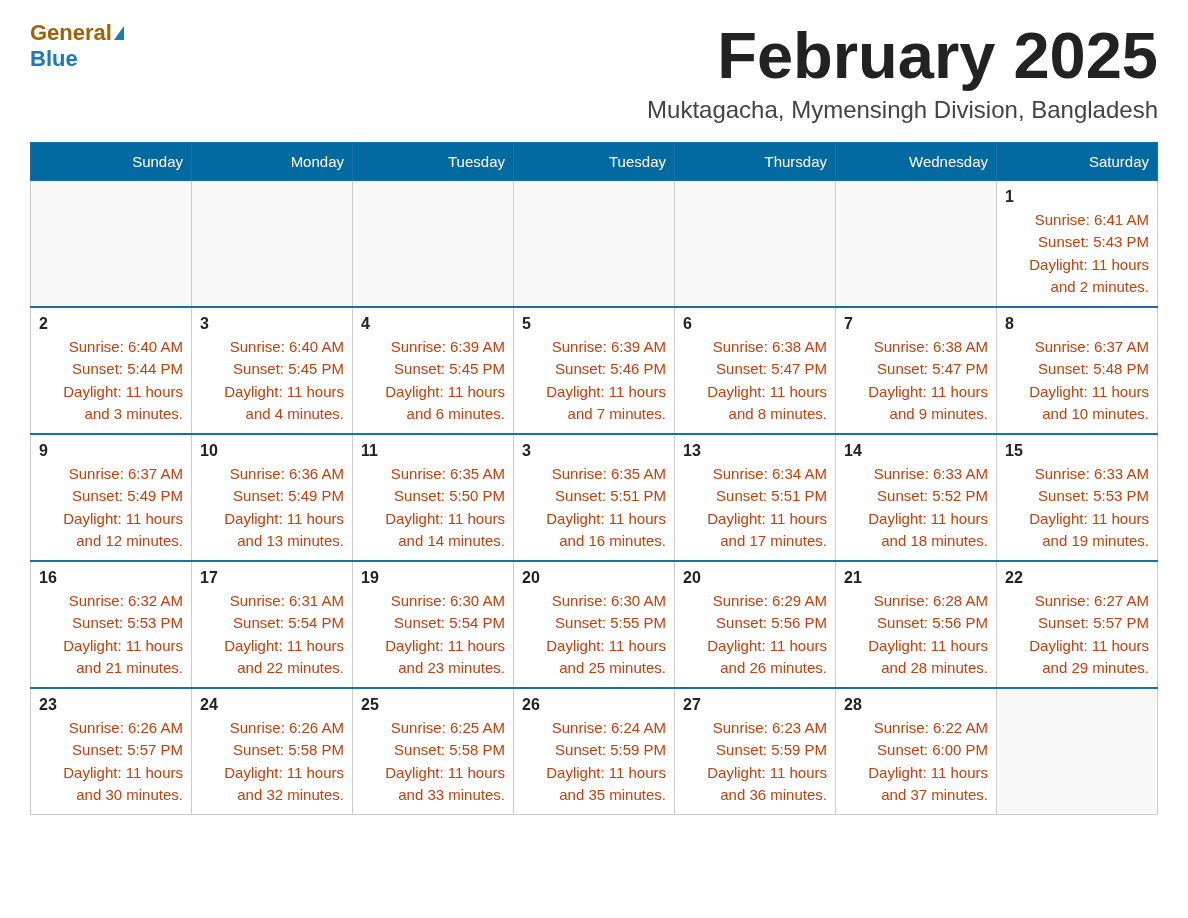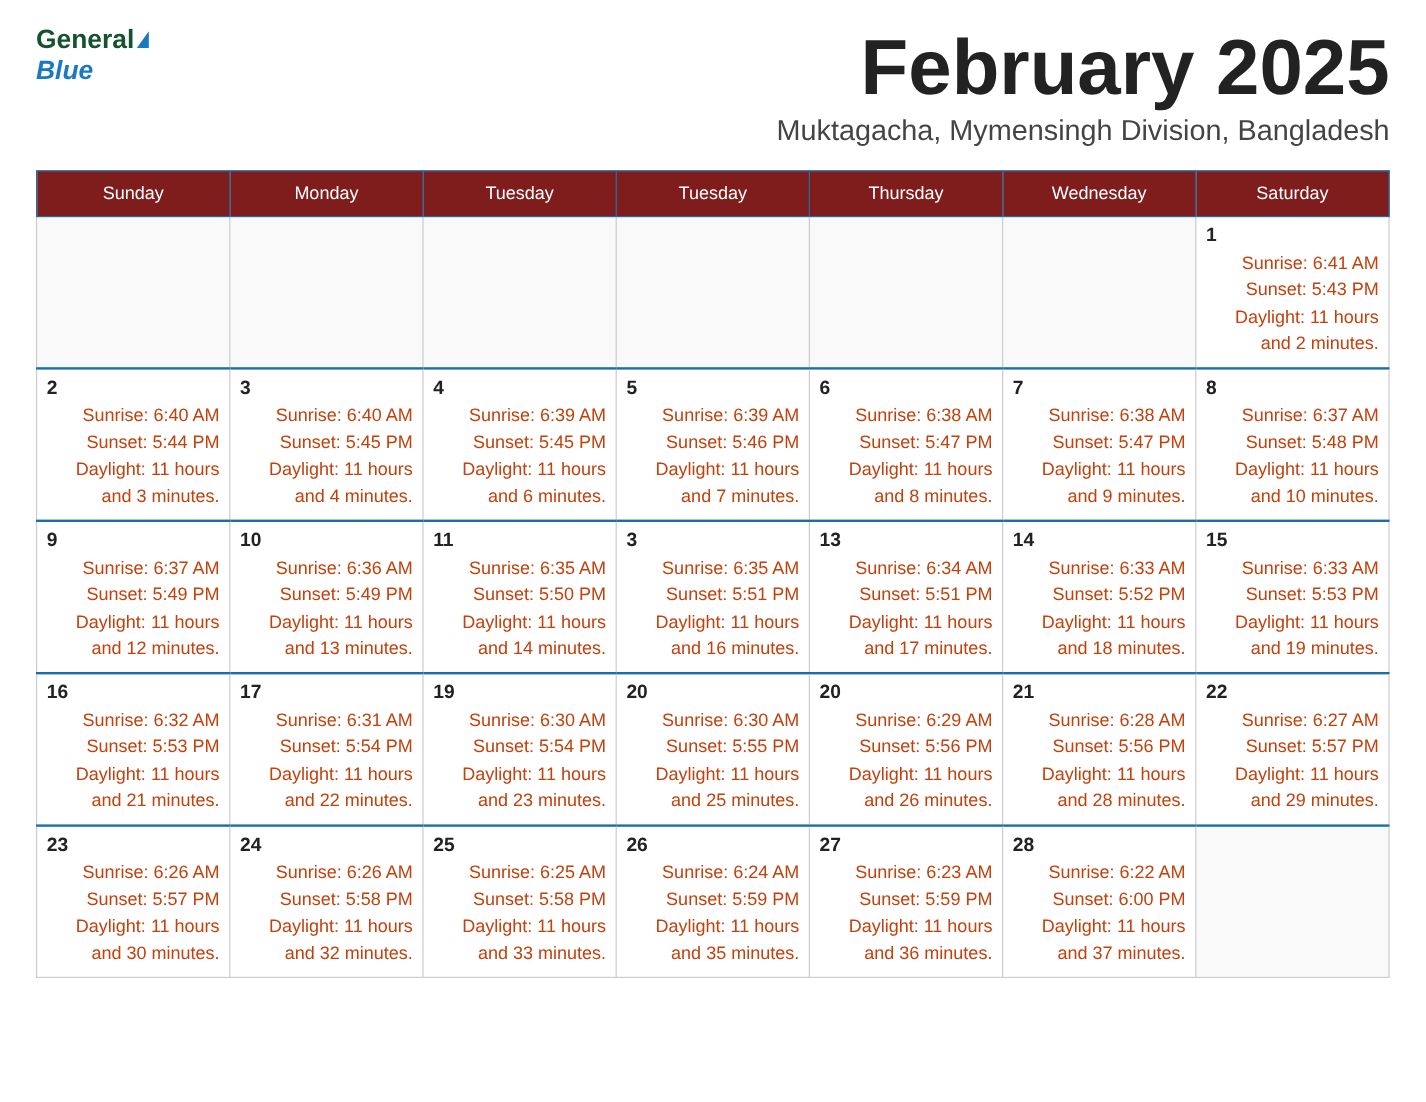--- a/index.html
+++ b/index.html
@@ -16,25 +16,24 @@
       margin-bottom: 18px;
     }
     .logo {
       display: flex;
       flex-direction: column;
       align-items: flex-start;
       font-size: 22px;
       font-weight: bold;
     }
     .logo-general {
-      color: #14532d;
+      color: #a16207;
     }
     .logo-blue {
       color: #1a7abf;
-      font-style: italic;
     }
     .logo-triangle {
       display: inline-block;
       width: 0;
       height: 0;
       border-left: 10px solid transparent;
       border-bottom: 14px solid #1a7abf;
       margin-left: 2px;
       vertical-align: middle;
     }
@@ -51,26 +50,26 @@
       font-size: 24px;
       color: #444;
       margin-top: 4px;
     }
     .calendar {
       width: 100%;
       border-collapse: collapse;
       table-layout: fixed;
     }
     .calendar th {
-      background-color: #7f1d1d;
+      background-color: #0369a1;
       color: #fff;
       padding: 10px 8px;
       font-size: 15px;
       font-weight: normal;
-      text-align: center;
+      text-align: right;
       border: 1px solid #1a6fa8;
     }
     .calendar td {
       vertical-align: top;
       border: 1px solid #ccc;
       padding: 7px 8px;
       height: 110px;
       font-size: 12.5px;
       color: #333;
       background: #fff;

